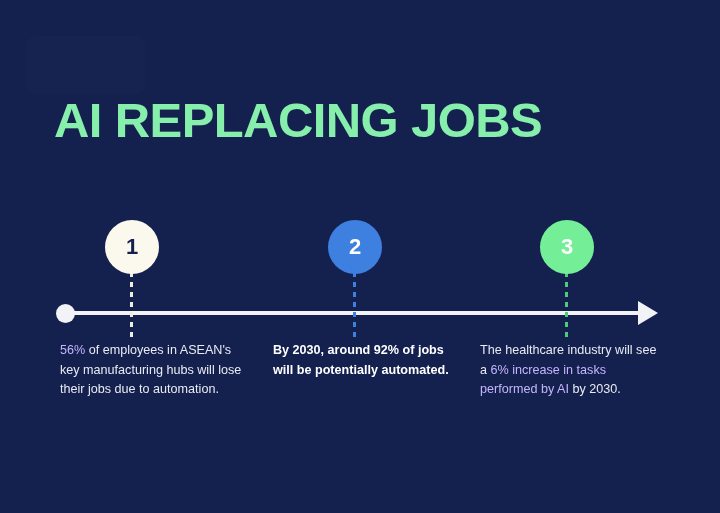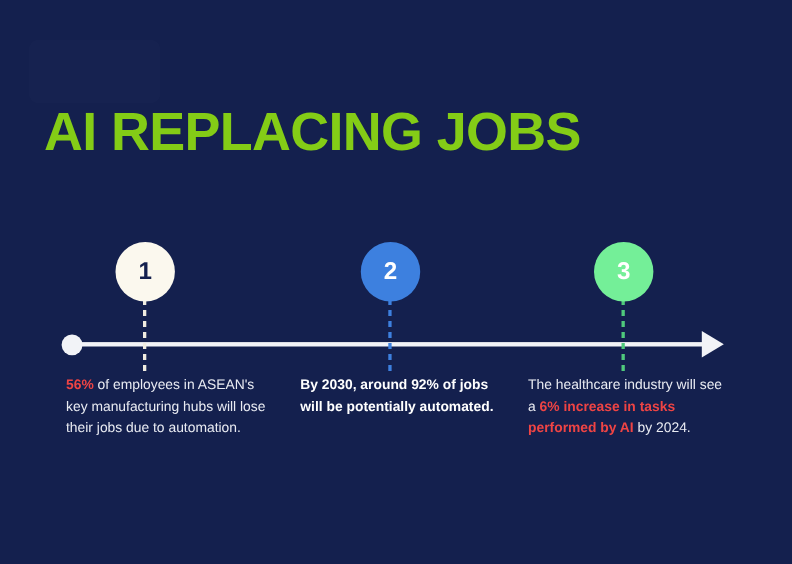--- a/index.html
+++ b/index.html
@@ -25,27 +25,27 @@
     left: 26px;
     top: 36px;
     width: 120px;
     height: 58px;
     border-radius: 10px;
     background: rgba(255,255,255,0.012);
     pointer-events: none;
   }
   .page-title {
     position: absolute;
-    left: 40px;
+    left: 54px;
     top: 96px;
     font-size: 49px;
     line-height: 1.0;
     font-weight: bold;
     letter-spacing: -0.6px;
-    color: #84cc16;
+    color: #86efac;
     white-space: nowrap;
   }
 
   
   .axis-line {
     position: absolute;
     left: 63px;
     top: 311px;
     width: 580px;
     height: 4px;
@@ -102,21 +102,21 @@
 
   
   .caption {
     position: absolute;
     top: 341px;
     width: 186px;
     font-size: 12.6px;
     line-height: 1.55;
     color: #e9ebf2;
   }
-  .caption b { color: #ef4444; font-weight: bold; }
+  .caption b { color: #c4b5fd; font-weight: normal; }
   .caption.all-bold { color: #ffffff; font-weight: bold; }
   .caption-1 { left: 60px; }
   .caption-2 { left: 273px; }
   .caption-3 { left: 480px; width: 178px; }
 </style>
 </head>
 <body>
 
 <div class="canvas">
 
@@ -142,16 +142,16 @@
     <span>3</span>
   </div>
 
   <div class="caption caption-1">
     <b>56%</b><span> of employees in ASEAN's key manufacturing hubs will lose their jobs due to automation.</span>
   </div>
 
   <div class="caption caption-2 all-bold">By 2030, around 92% of jobs will be potentially automated.</div>
 
   <div class="caption caption-3">
-    <span>The healthcare industry will see a </span><b>6% increase in tasks performed by AI</b><span> by 2024.</span>
+    <span>The healthcare industry will see a </span><b>6% increase in tasks performed by AI</b><span> by 2030.</span>
   </div>
 
 </div>
 
 </body></html>

